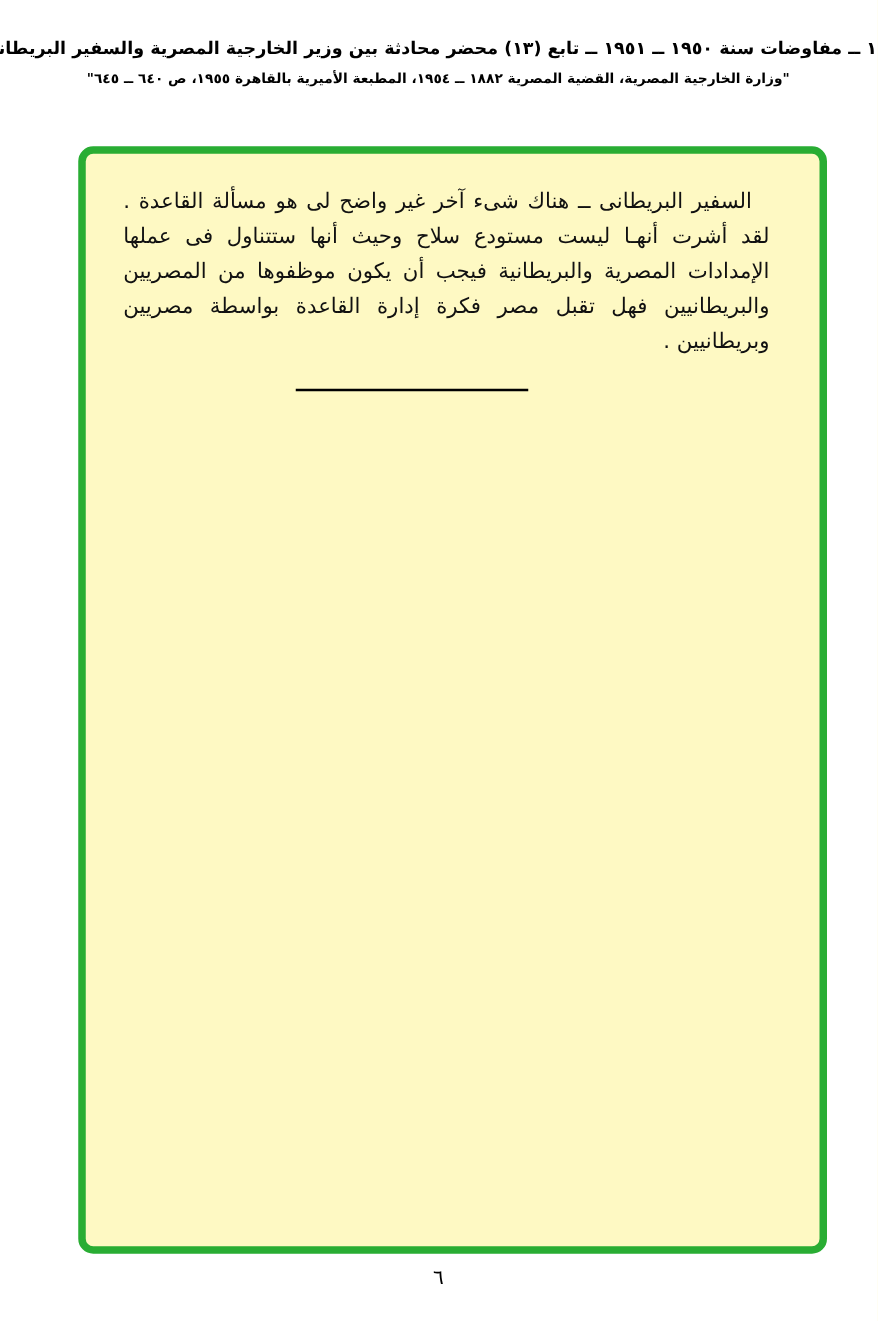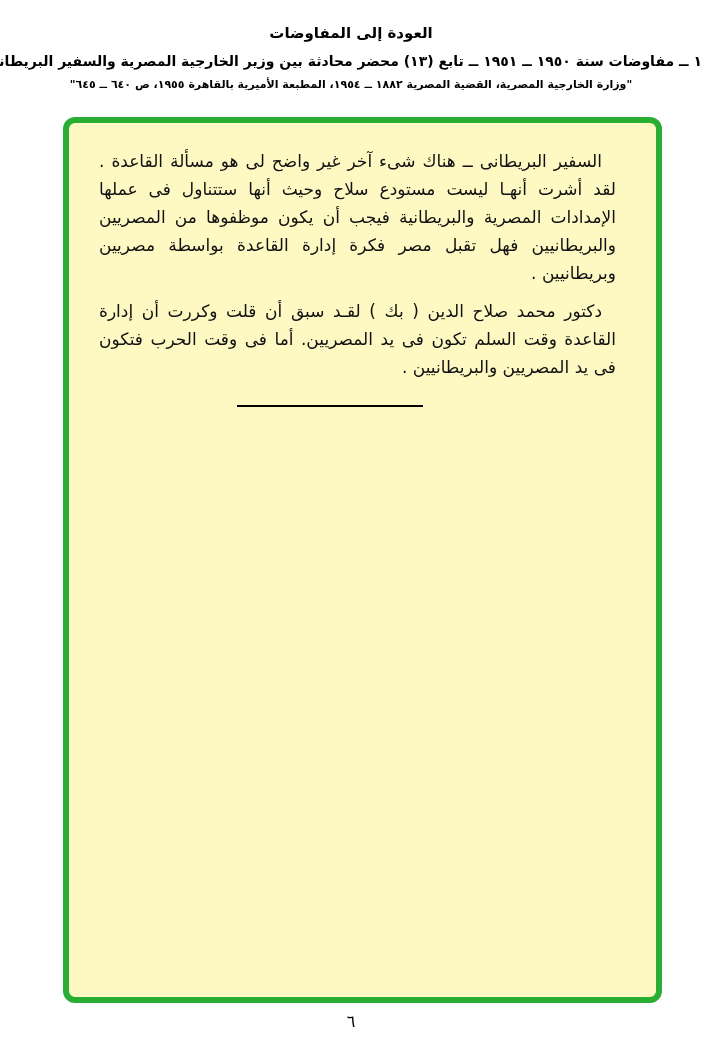--- a/index.html
+++ b/index.html
@@ -79,28 +79,26 @@
     font-size: 16px;
     line-height: 20px;
   }
 </style>
 </head>
 <body>
 
 <div class="page">
 
   <header class="page-header">
-    <div class="header-title">العودة إلى المفاوضات</div>
     <div class="header-subtitle">١ ــ مفاوضات سنة ١٩٥٠ ــ ١٩٥١ ــ تابع (١٣) محضر محادثة بين وزير الخارجية المصرية والسفير البريطاني</div>
     <div class="header-source">"وزارة الخارجية المصرية، القضية المصرية ١٨٨٢ ــ ١٩٥٤، المطبعة الأميرية بالقاهرة ١٩٥٥، ص ٦٤٠ ــ ٦٤٥"</div>
   </header>
 
   <section class="doc-box" style="border-color: rgb(41, 173, 51);">
     <p class="para">السفير البريطانى ــ هناك شىء آخر غير واضح لى هو مسألة القاعدة . لقد أشرت أنهـا ليست مستودع سلاح وحيث أنها ستتناول فى عملها الإمدادات المصرية والبريطانية فيجب أن يكون موظفوها من المصريين والبريطانيين فهل تقبل مصر فكرة إدارة القاعدة بواسطة مصريين وبريطانيين .</p>
-    <p class="para">دكتور محمد صلاح الدين ( بك ) لقـد سبق أن قلت وكررت أن إدارة القاعدة وقت السلم تكون فى يد المصريين. أما فى وقت الحرب فتكون فى يد المصريين والبريطانيين .</p>
     <div class="divider"></div>
   </section>
 
   <footer class="page-footer">
     <div class="page-number">٦</div>
   </footer>
 
 </div>
 
 </body></html>

